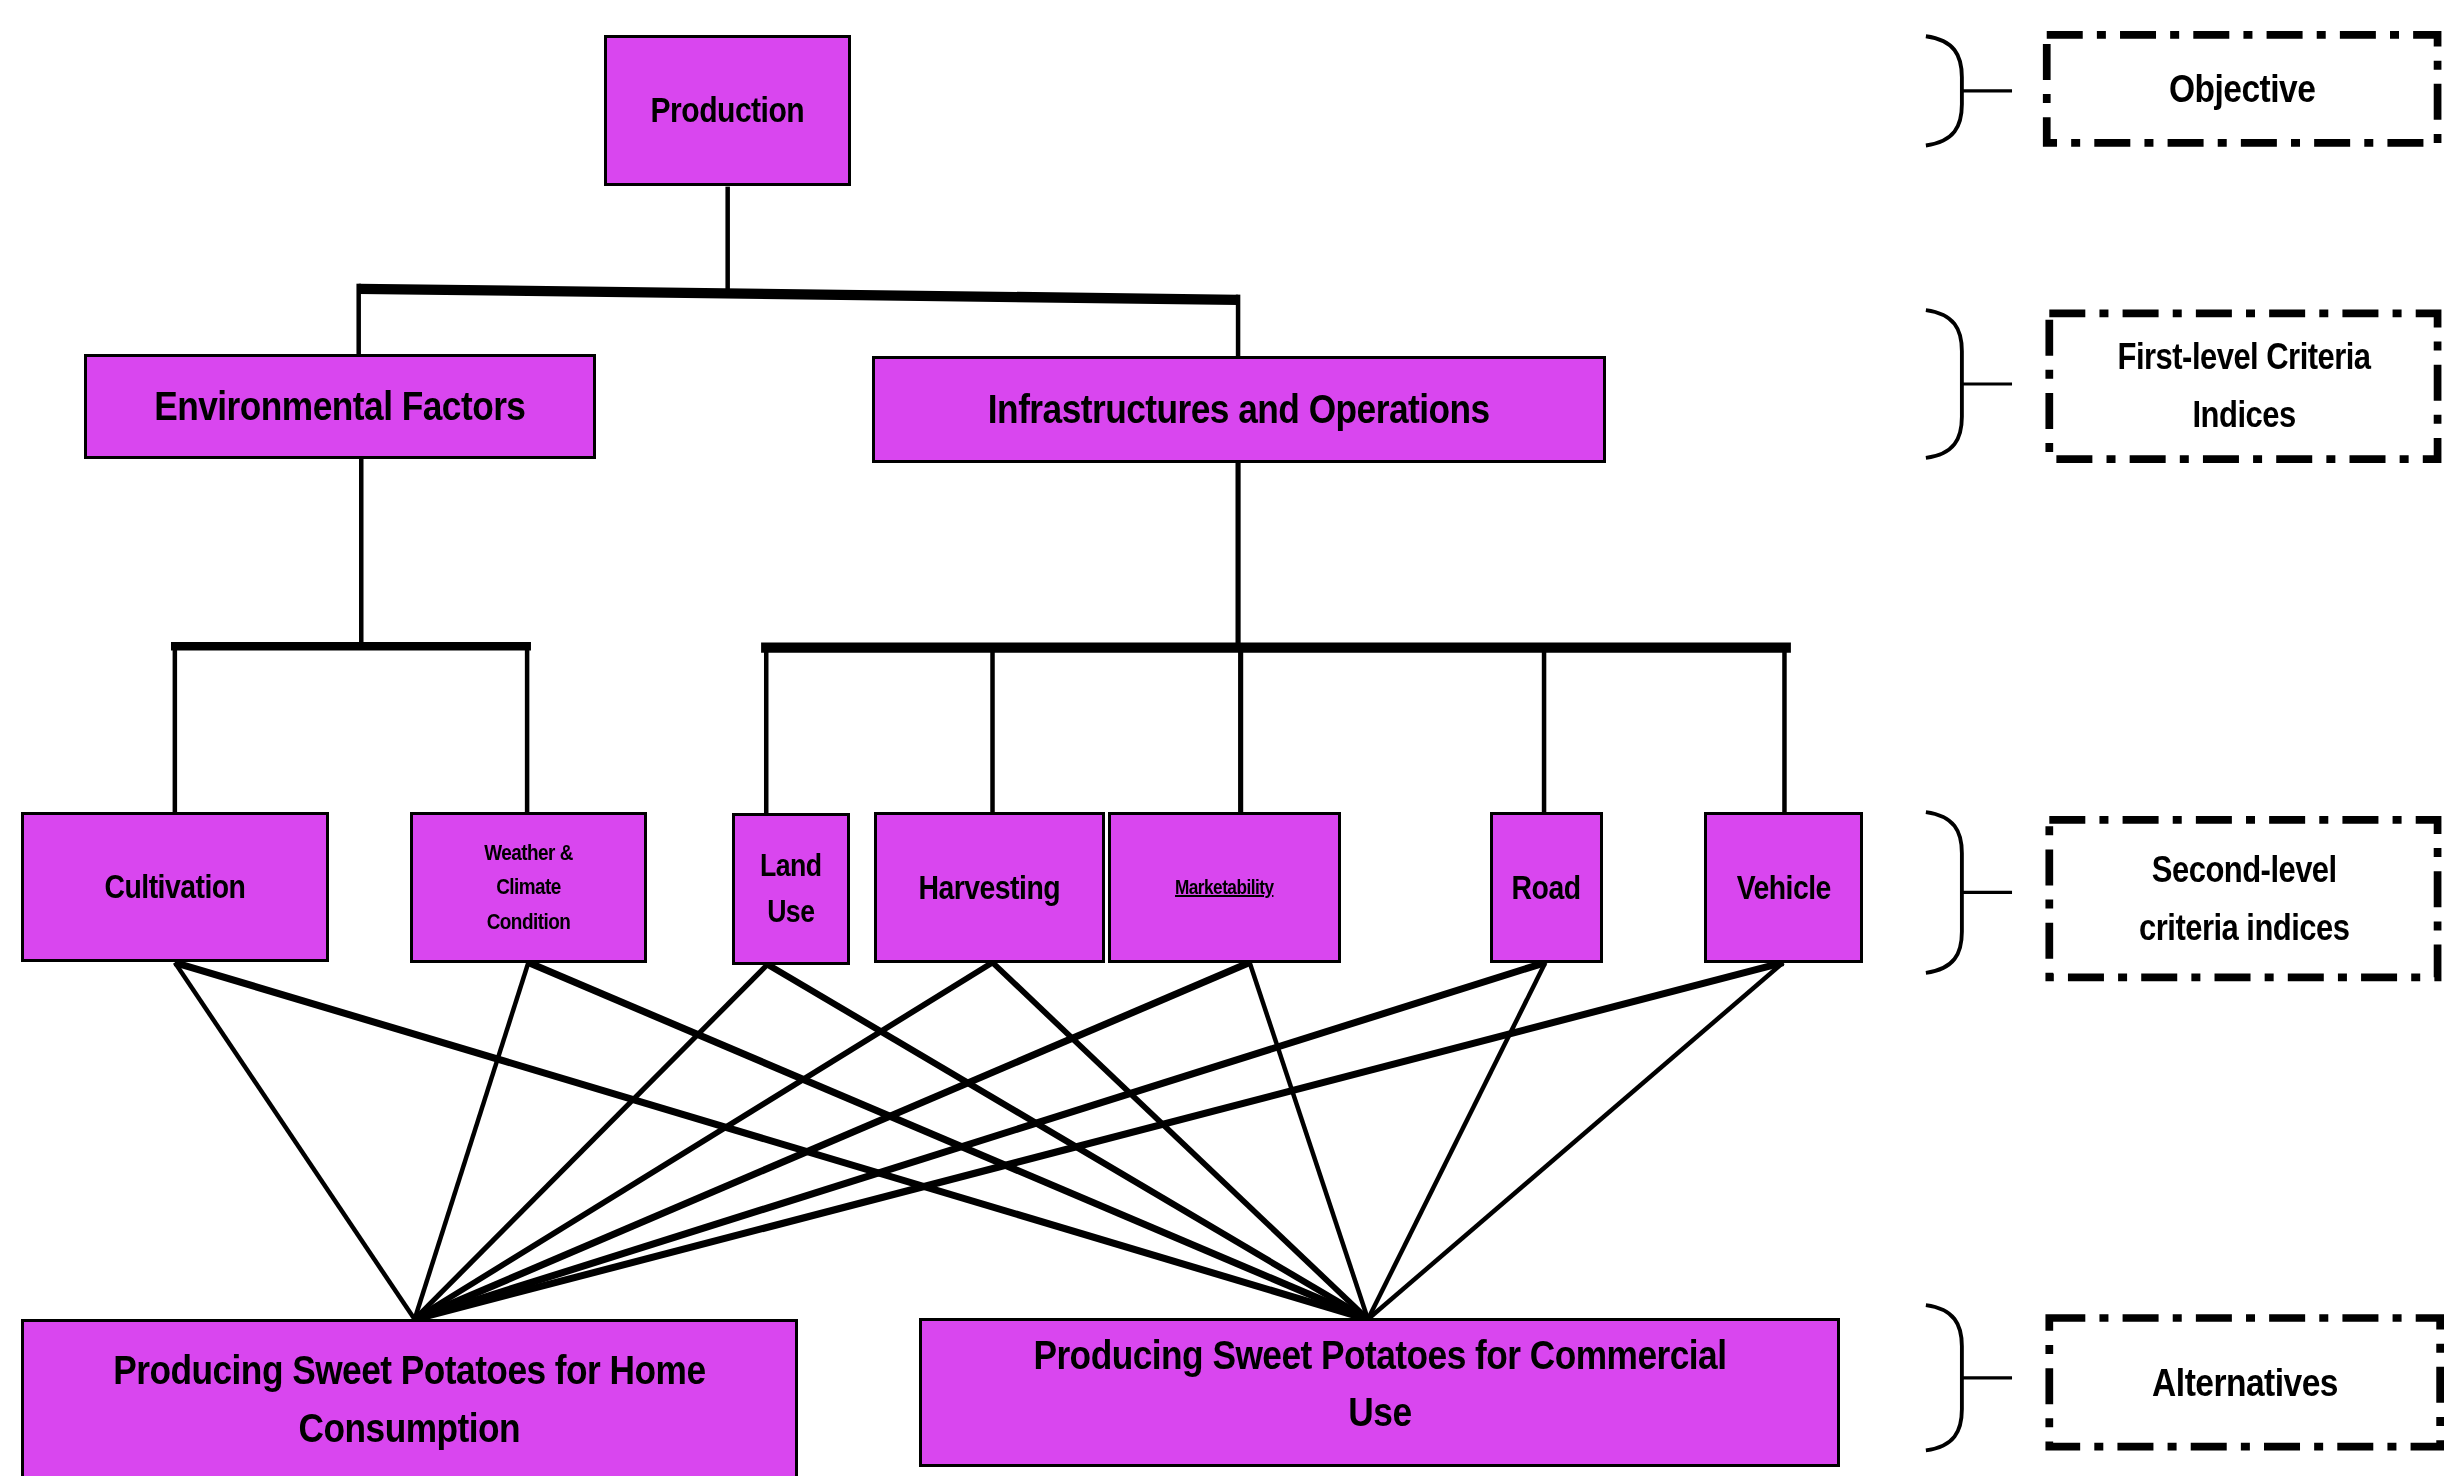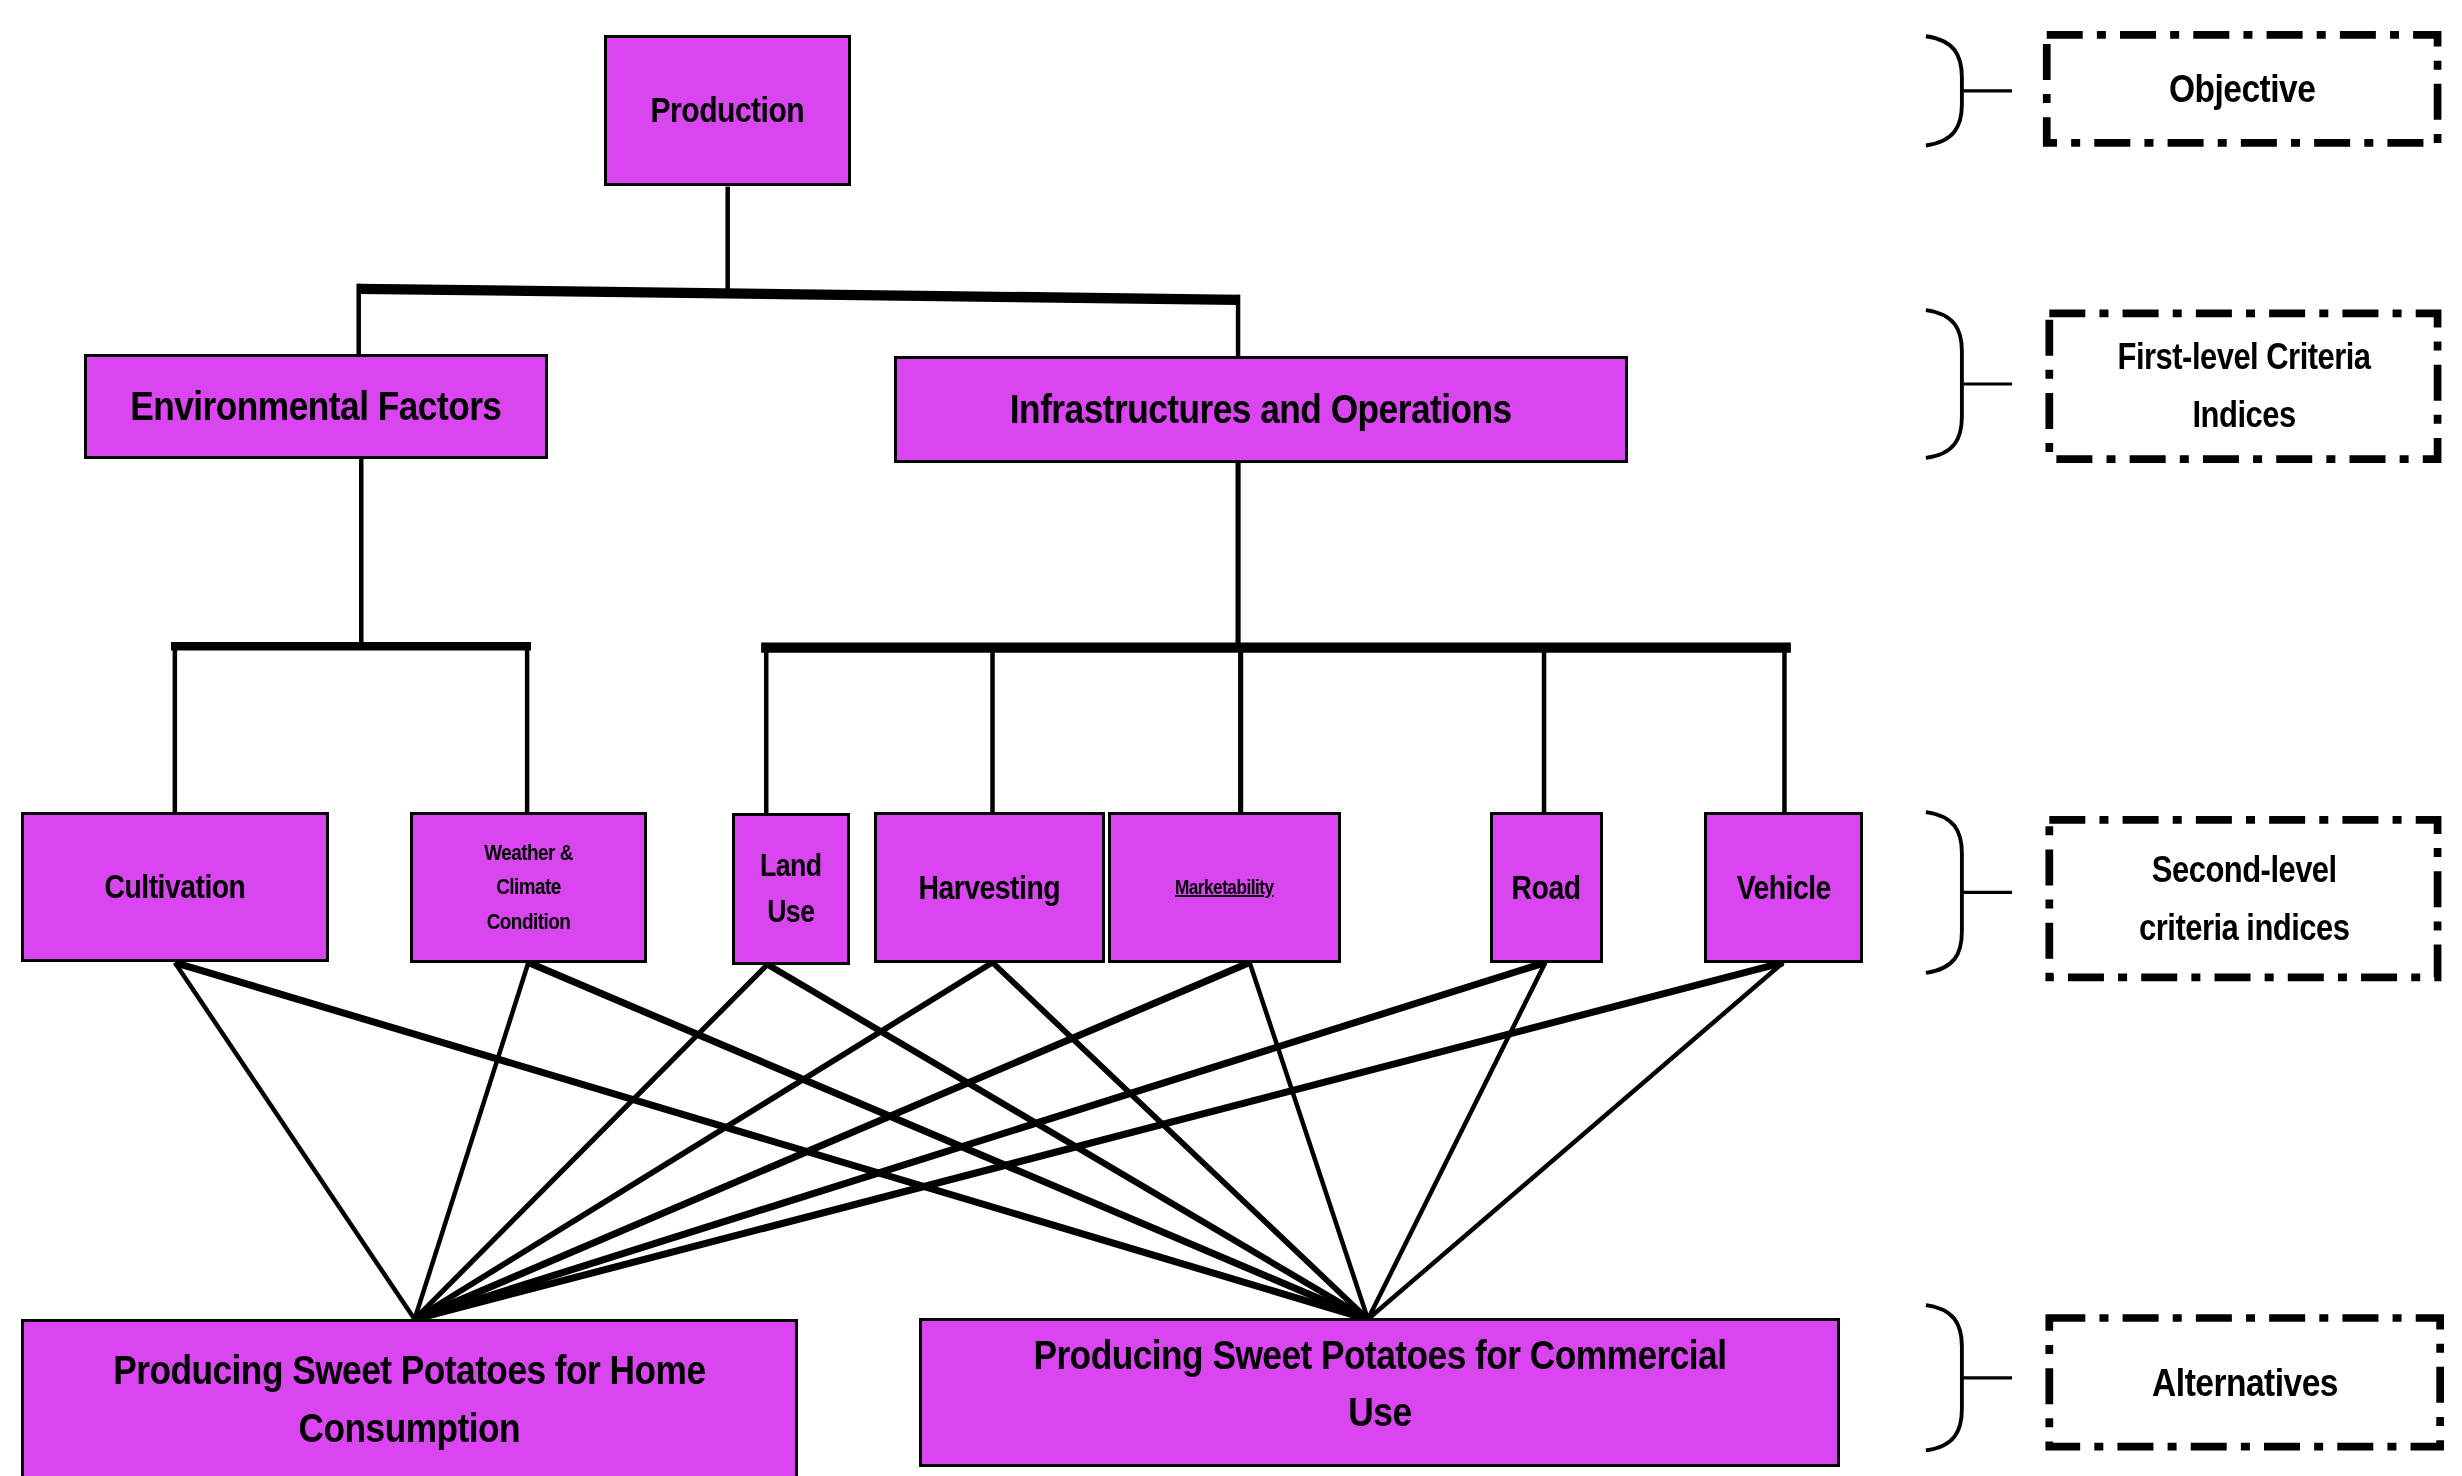--- a/index.html
+++ b/index.html
@@ -80,24 +80,24 @@
       <rect x="3188" y="487" width="604" height="227"></rect>
       <rect x="3188" y="1275" width="604" height="245"></rect>
       <rect x="3188" y="2050" width="608" height="200"></rect>
     </g>
   </svg>
 
   <div class="box" style="left:604px;top:35px;width:247px;height:151px;font-size:35px;">
     <span class="t">Production</span>
   </div>
 
-  <div class="box" style="left:84px;top:354px;width:464px;height:105px;font-size:41px;">
+  <div class="box" style="left:84px;top:354px;width:512px;height:105px;font-size:41px;">
     <span class="t">Environmental Factors</span>
   </div>
-  <div class="box" style="left:872px;top:356px;width:734px;height:107px;font-size:41px;margin-left:22px;">
+  <div class="box" style="left:872px;top:356px;width:734px;height:107px;font-size:41px;">
     <span class="t">Infrastructures and Operations</span>
   </div>
 
   <div class="box" style="left:21px;top:812px;width:308px;height:150px;border-width:3.9px;font-size:33px;">
     <span class="t">Cultivation</span>
   </div>
   <div class="box" style="left:410px;top:812px;width:237px;height:151px;font-size:22px;line-height:1.55;">
     <span class="t">Weather &amp;
 Climate
 Condition</span>

